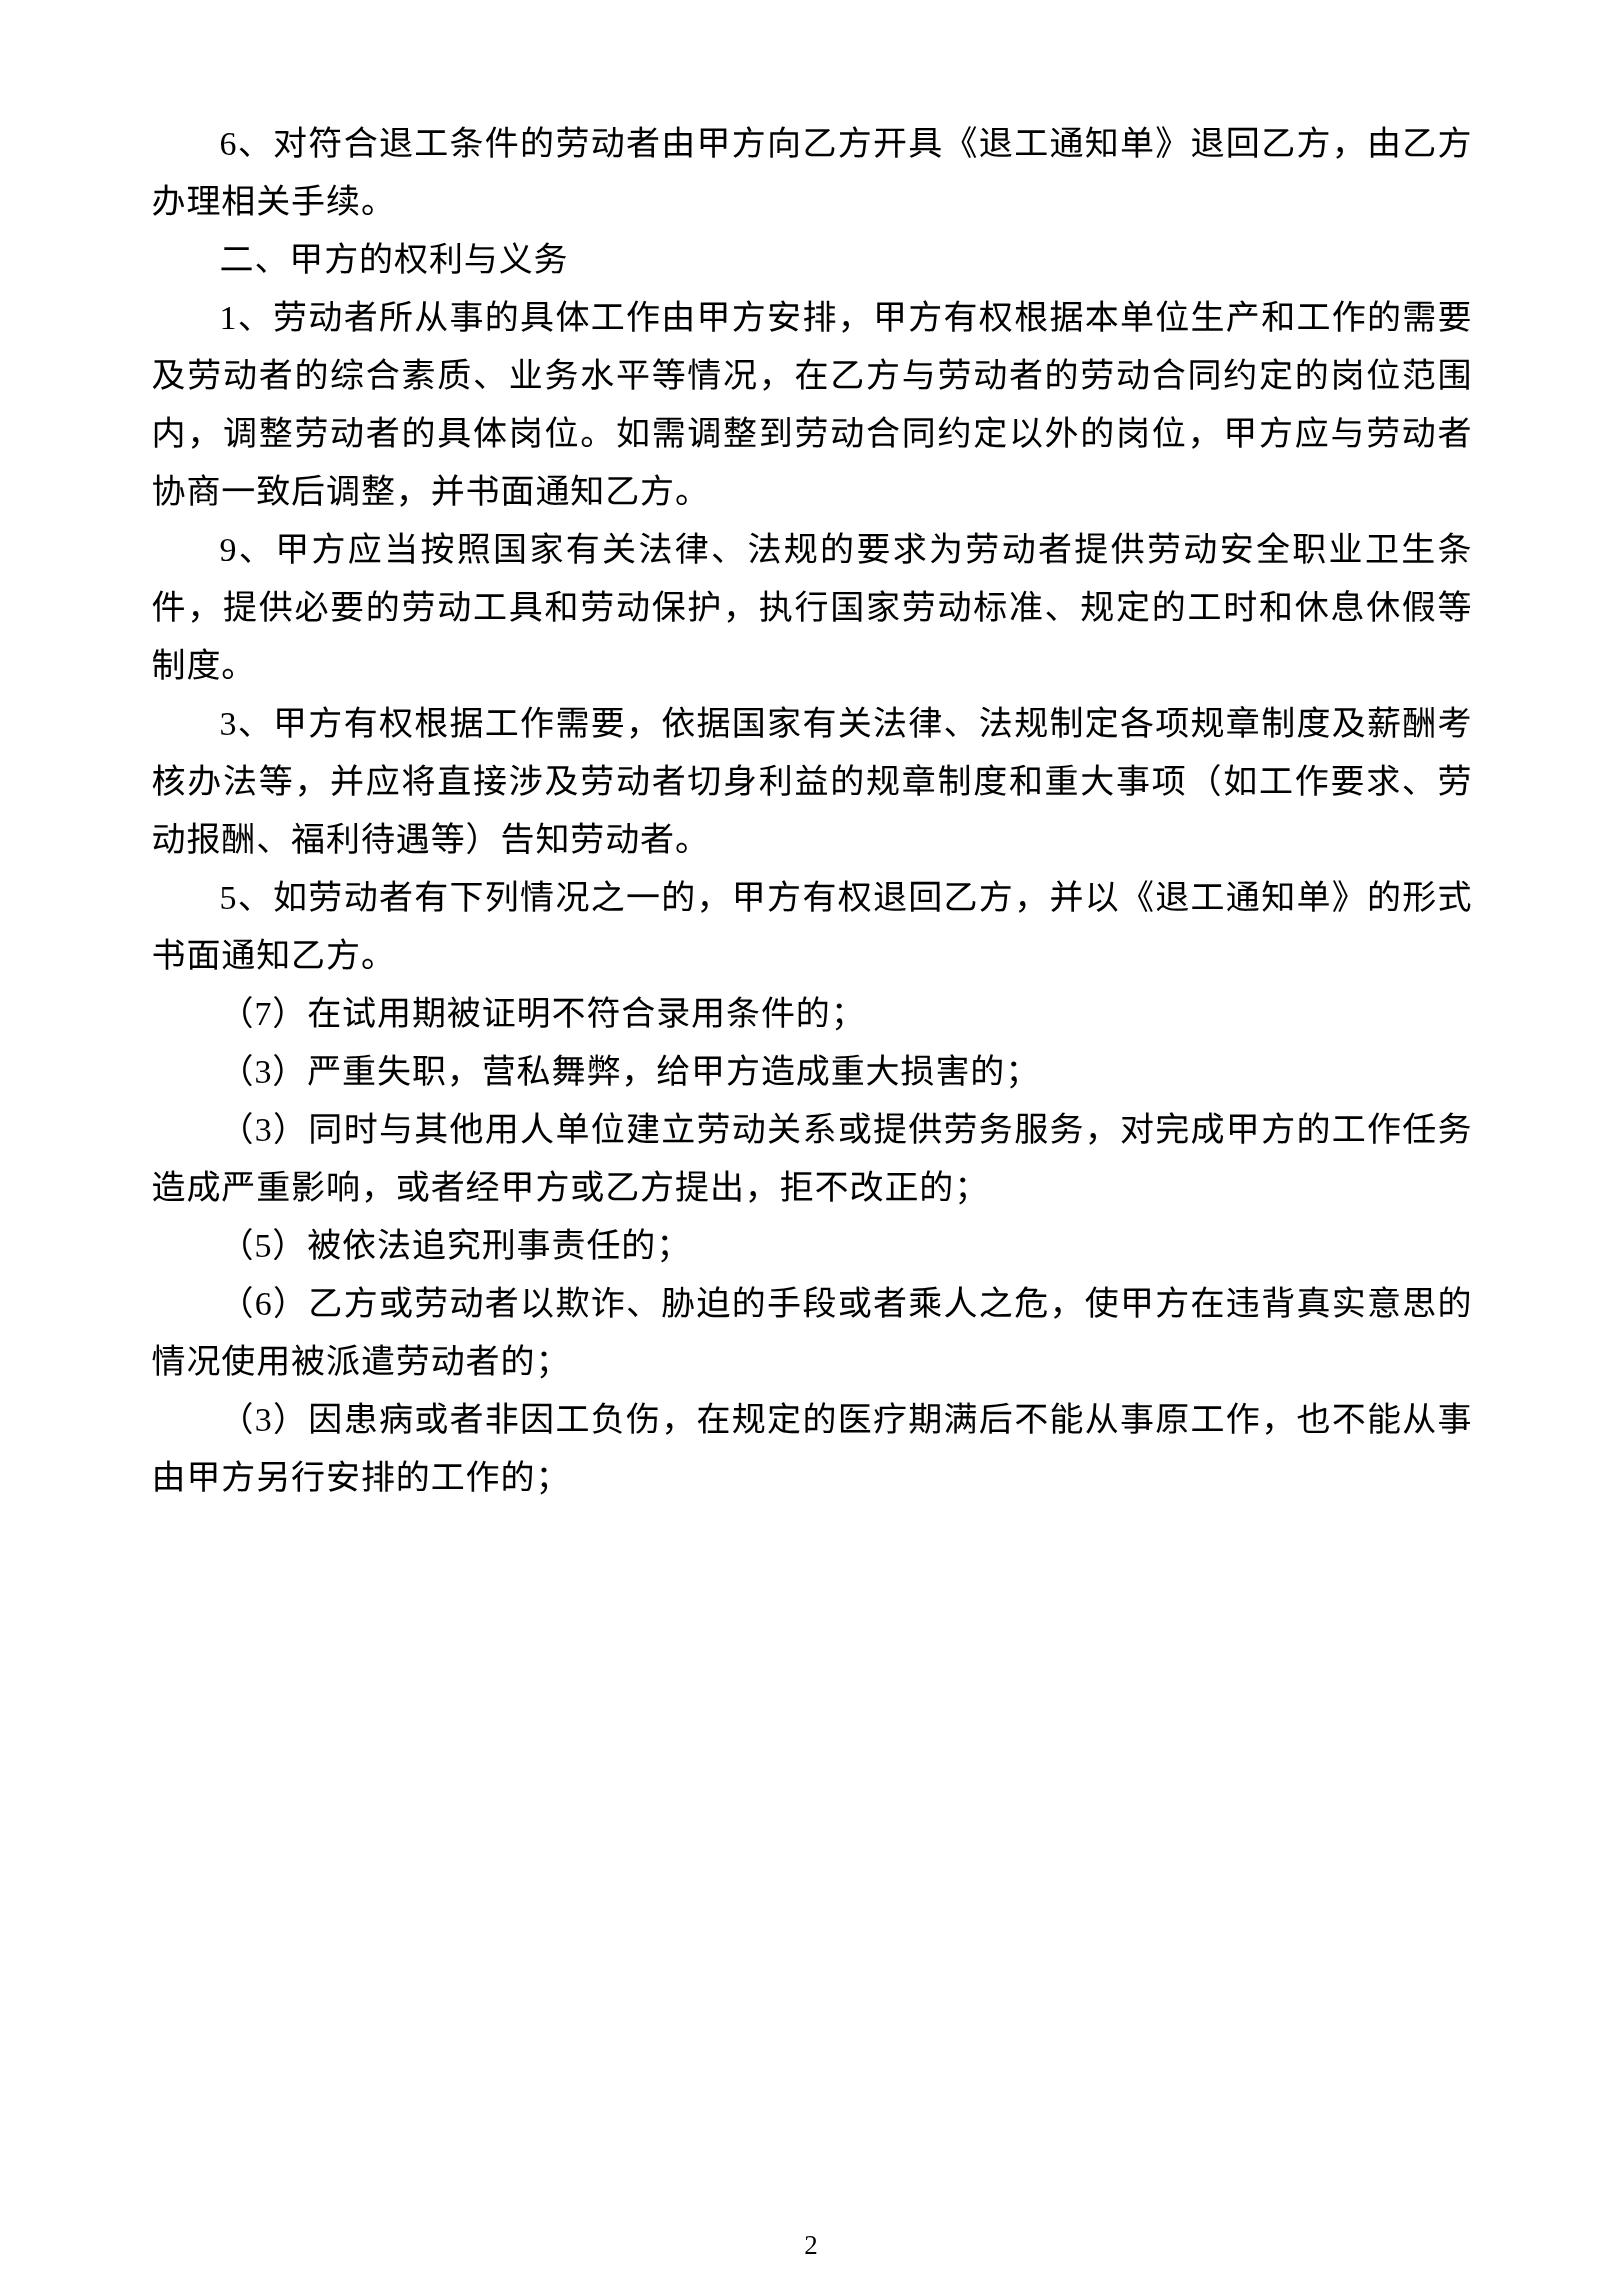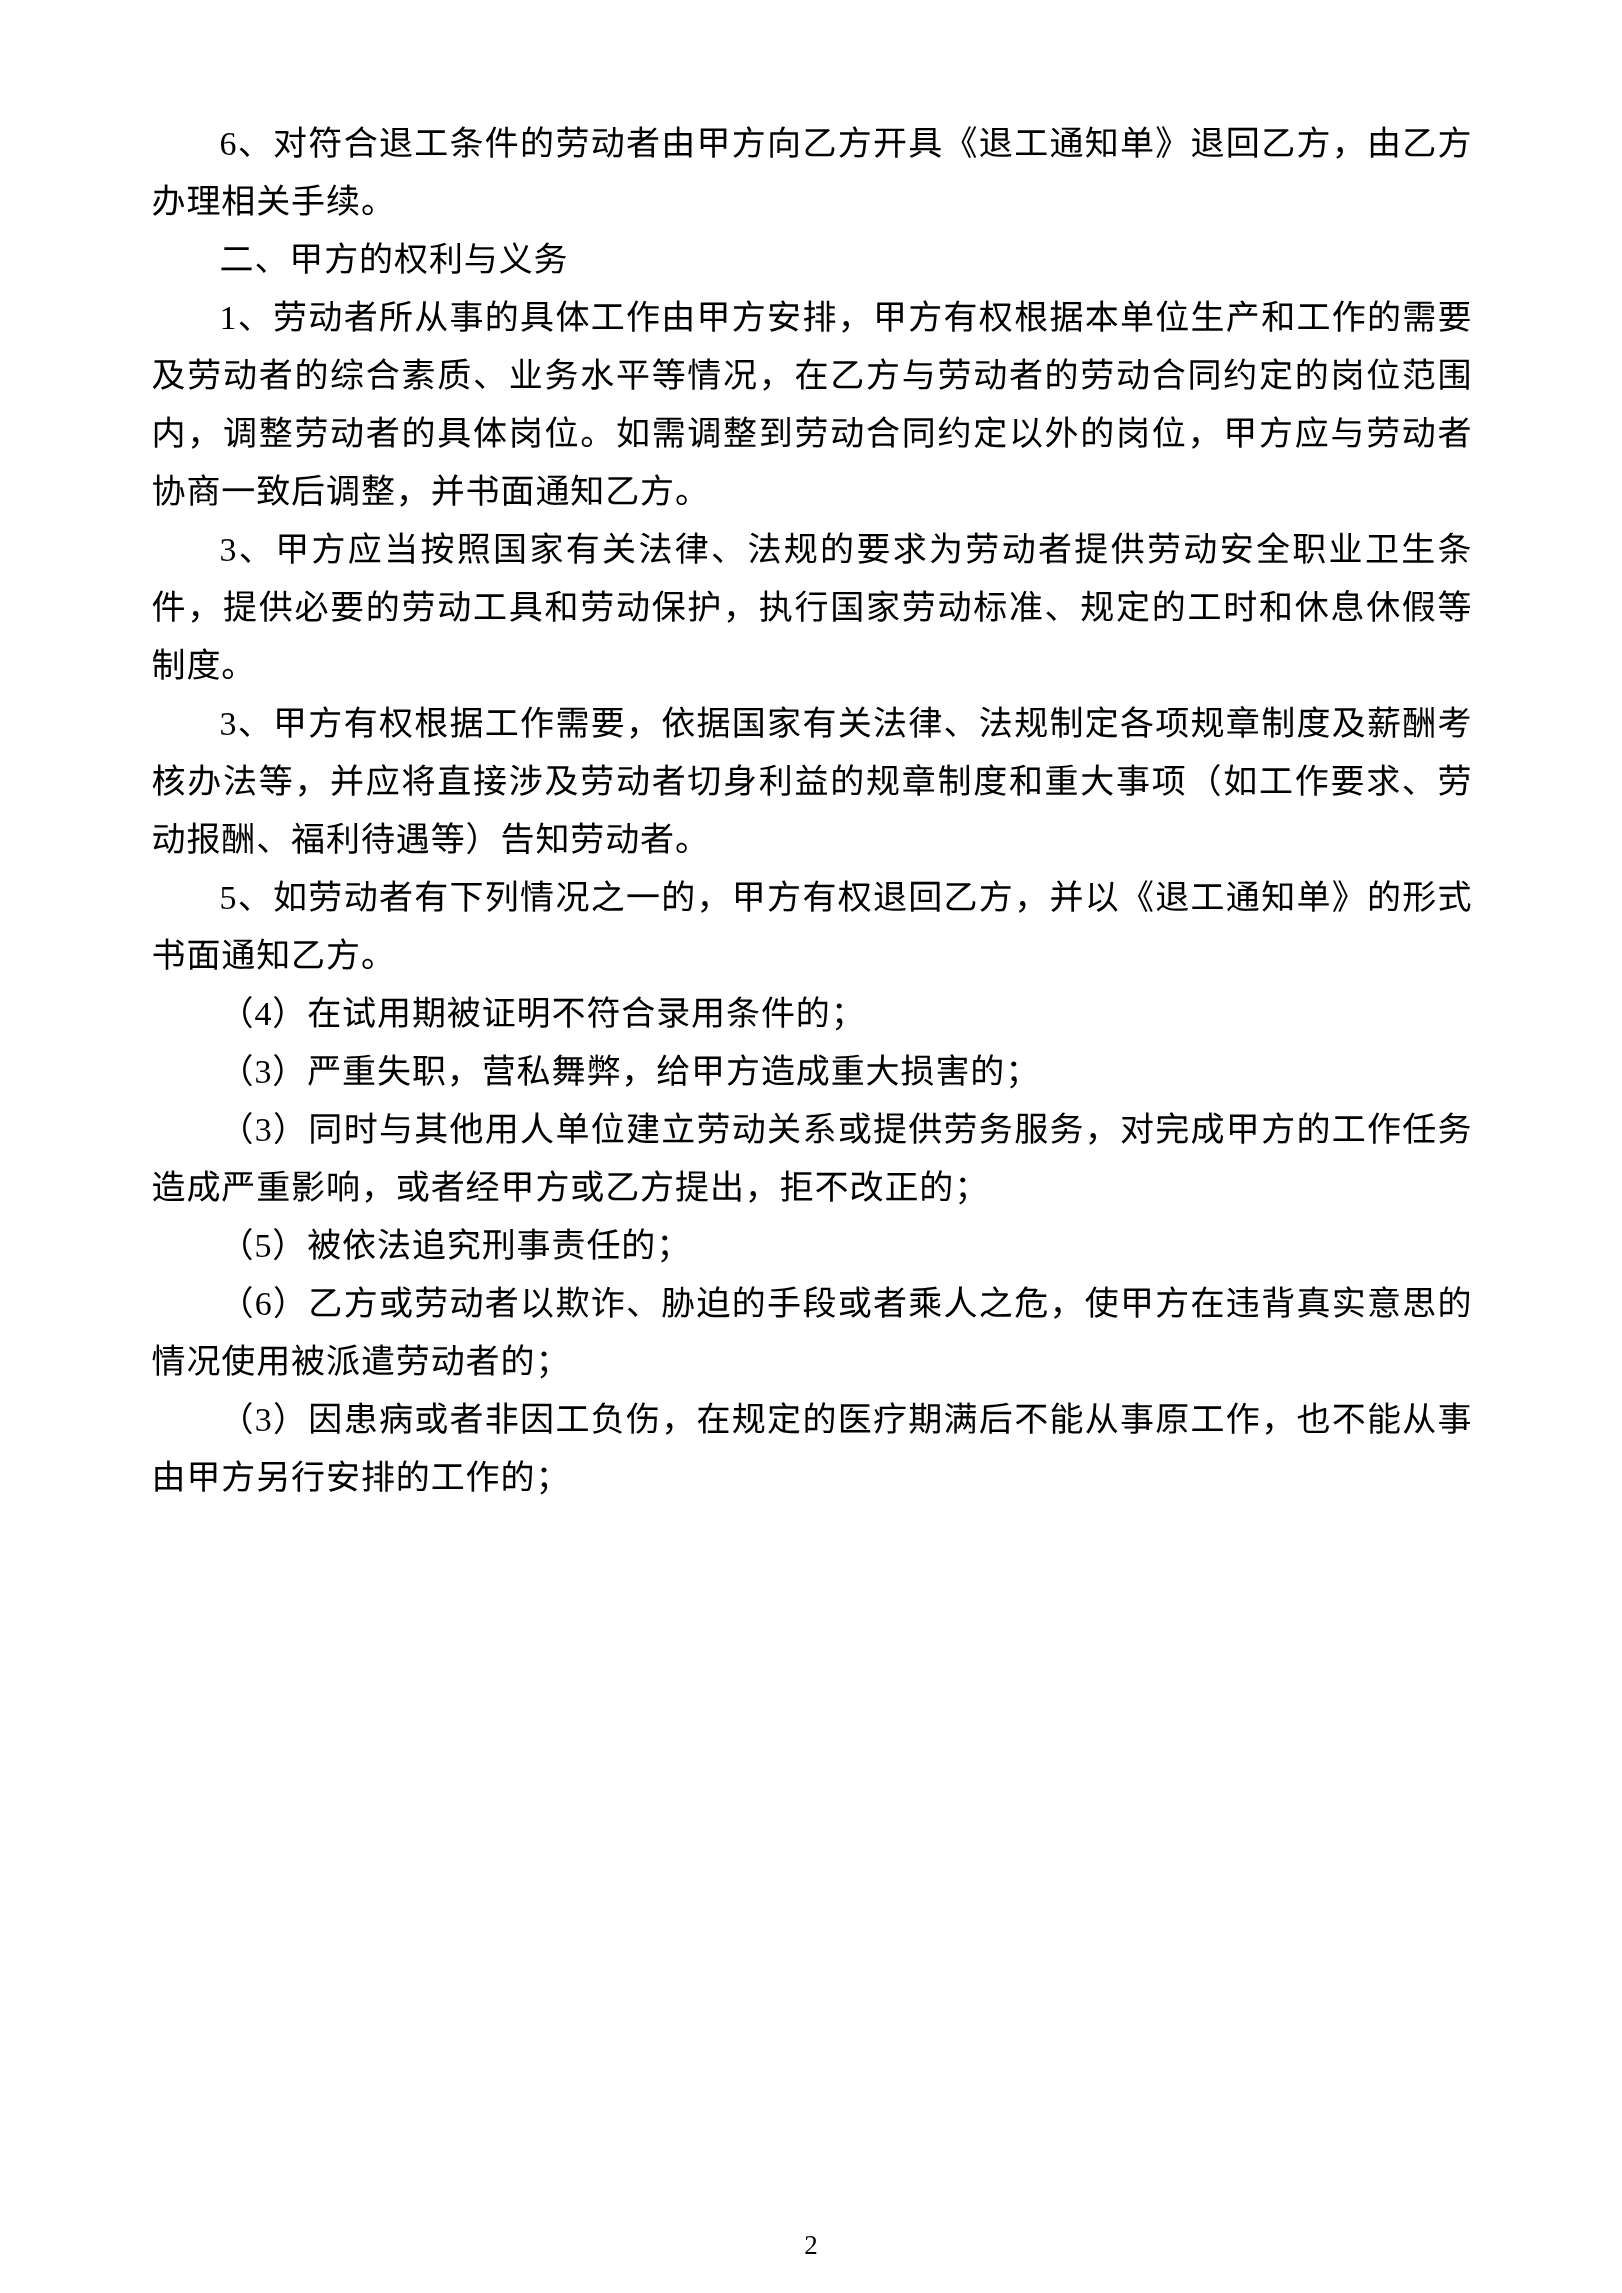--- a/index.html
+++ b/index.html
@@ -44,24 +44,24 @@
   }
 </style>
 </head>
 <body>
 
 <div class="page">
   <div class="doc-body">
     <p>6、对符合退工条件的劳动者由甲方向乙方开具《退工通知单》退回乙方，由乙方办理相关手续。</p>
     <p>二、甲方的权利与义务</p>
     <p>1、劳动者所从事的具体工作由甲方安排，甲方有权根据本单位生产和工作的需要及劳动者的综合素质、业务水平等情况，在乙方与劳动者的劳动合同约定的岗位范围内，调整劳动者的具体岗位。如需调整到劳动合同约定以外的岗位，甲方应与劳动者协商一致后调整，并书面通知乙方。</p>
-    <p>3、甲方应当按照国家有关法律、法规的要求为劳动者提供劳动安全职业卫生条件，提供必要的劳动工具和劳动保护，执行国家劳动标准、规定的工时和休息休假等制度。</p>
+    <p>9、甲方应当按照国家有关法律、法规的要求为劳动者提供劳动安全职业卫生条件，提供必要的劳动工具和劳动保护，执行国家劳动标准、规定的工时和休息休假等制度。</p>
     <p>3、甲方有权根据工作需要，依据国家有关法律、法规制定各项规章制度及薪酬考核办法等，并应将直接涉及劳动者切身利益的规章制度和重大事项（如工作要求、劳动报酬、福利待遇等）告知劳动者。</p>
     <p>5、如劳动者有下列情况之一的，甲方有权退回乙方，并以《退工通知单》的形式书面通知乙方。</p>
-    <p>（4）在试用期被证明不符合录用条件的；</p>
+    <p>（7）在试用期被证明不符合录用条件的；</p>
     <p>（3）严重失职，营私舞弊，给甲方造成重大损害的；</p>
     <p>（3）同时与其他用人单位建立劳动关系或提供劳务服务，对完成甲方的工作任务造成严重影响，或者经甲方或乙方提出，拒不改正的；</p>
     <p>（5）被依法追究刑事责任的；</p>
     <p>（6）乙方或劳动者以欺诈、胁迫的手段或者乘人之危，使甲方在违背真实意思的情况使用被派遣劳动者的；</p>
     <p>（3）因患病或者非因工负伤，在规定的医疗期满后不能从事原工作，也不能从事由甲方另行安排的工作的；</p>
   </div>
   <div class="page-footer">2</div>
 </div>
 
 

